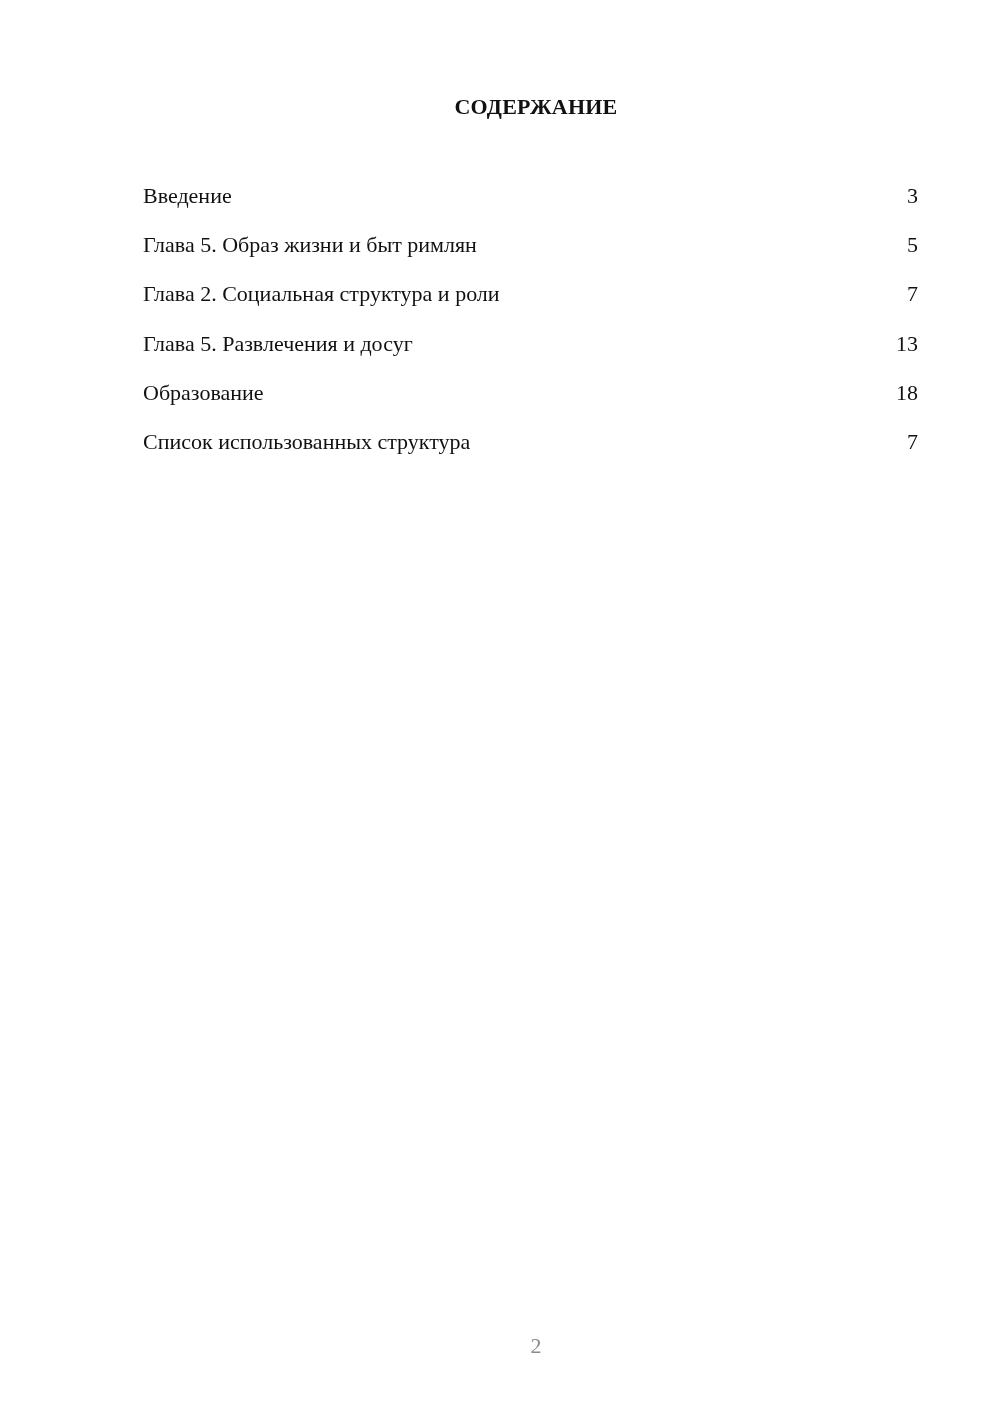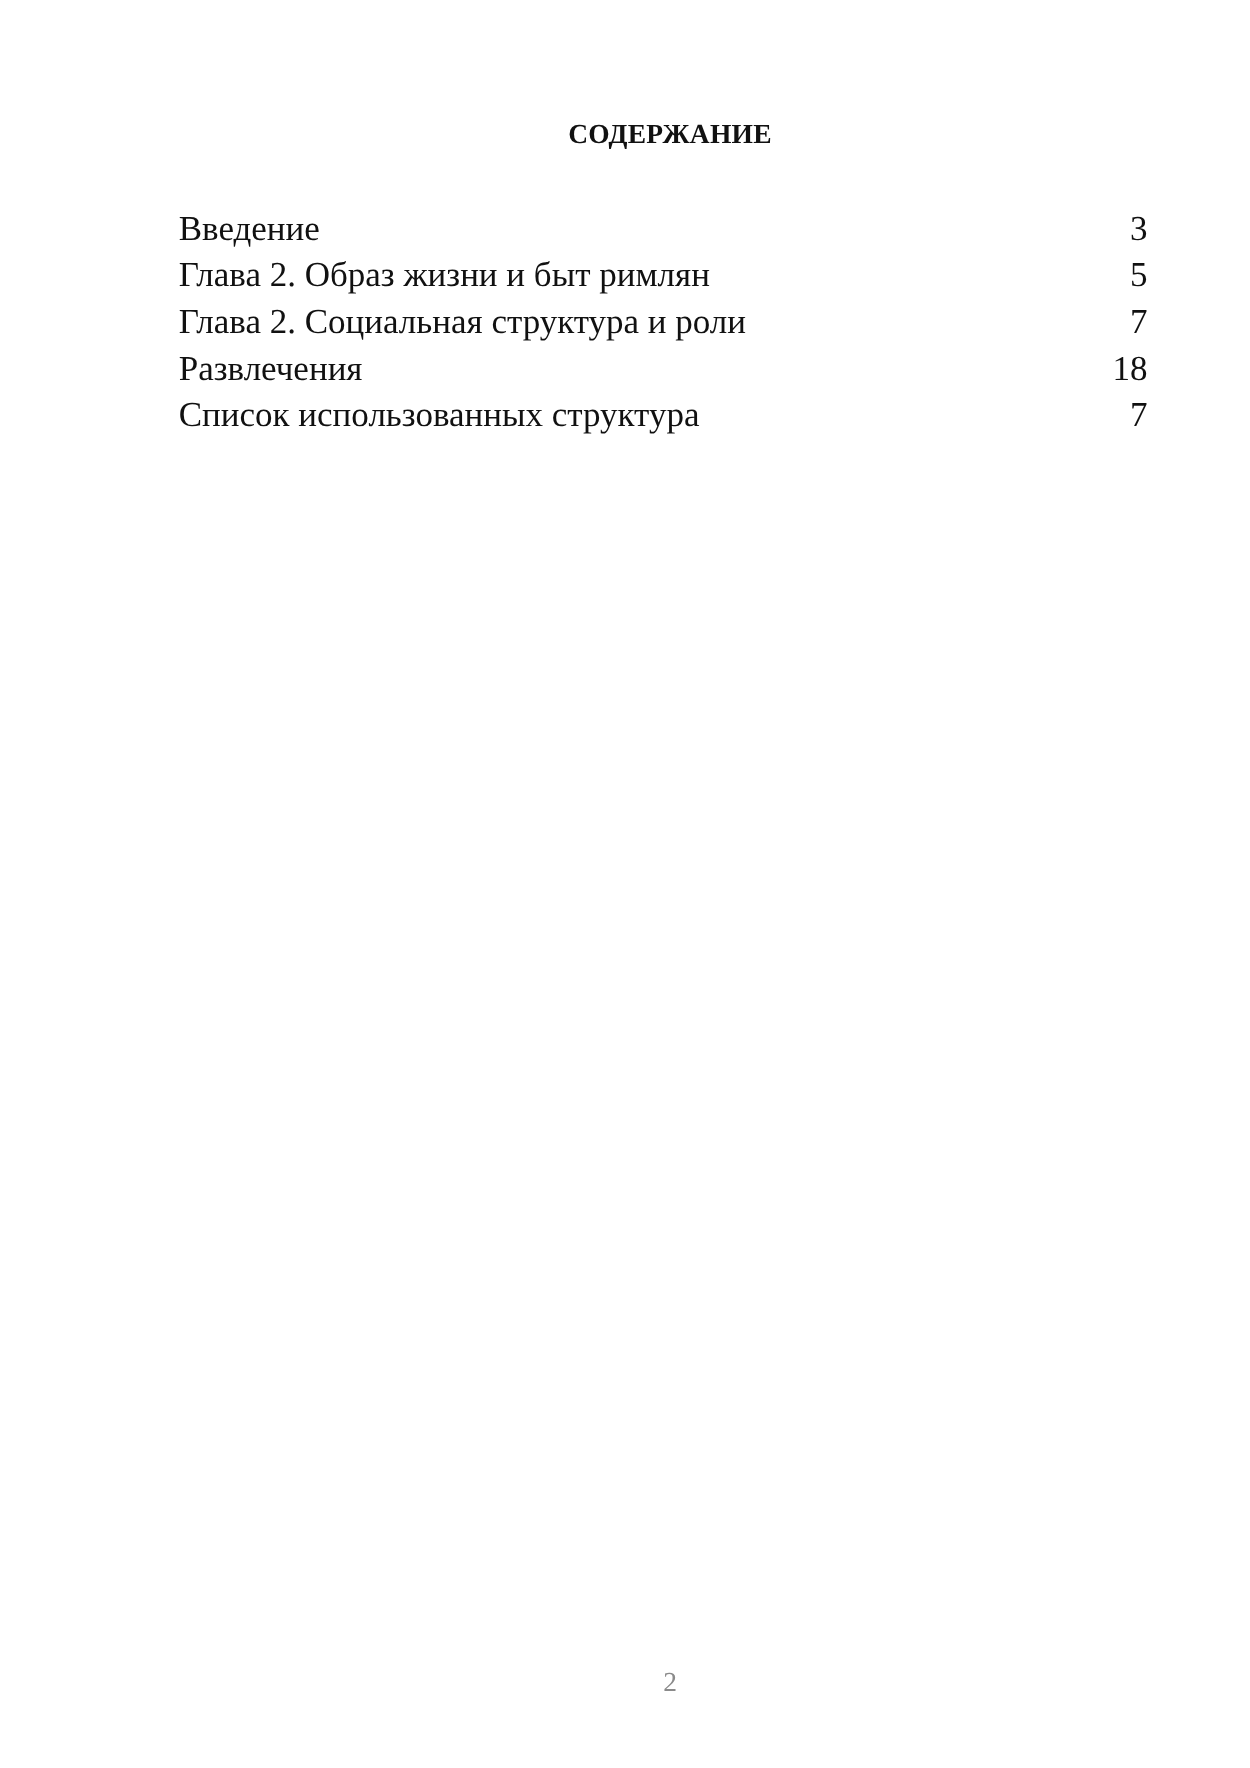--- a/index.html
+++ b/index.html
@@ -29,22 +29,23 @@
       position: absolute;
       top: 168px;
       left: 143px;
       width: 775px;
     }
     .toc-row {
       display: flex;
       justify-content: space-between;
       align-items: baseline;
       height: 37.2px;
-      font-size: 28px;
+      font-size: 22px;
       line-height: 32px;
+      margin-top: 12px;
     }
     .toc-page {
       text-align: right;
     }
     .page-number {
       position: absolute;
       top: 1333px;
       left: 0;
       width: 1072px;
       text-align: center;
@@ -56,29 +57,33 @@
 <body>
 
 <div class="page-title">СОДЕРЖАНИЕ</div>
 
 <div class="toc">
   <div class="toc-row">
     <span>Введение</span>
     <span class="toc-page">3</span>
   </div>
   <div class="toc-row">
-    <span>Глава 2. Образ жизни и быт римлян</span>
+    <span>Глава 5. Образ жизни и быт римлян</span>
     <span class="toc-page">5</span>
   </div>
   <div class="toc-row">
     <span>Глава 2. Социальная структура и роли</span>
     <span class="toc-page">7</span>
   </div>
   <div class="toc-row">
-    <span>Развлечения</span>
+    <span>Глава 5. Развлечения и досуг</span>
+    <span class="toc-page">13</span>
+  </div>
+  <div class="toc-row">
+    <span>Образование</span>
     <span class="toc-page">18</span>
   </div>
   <div class="toc-row">
     <span>Список использованных структура</span>
     <span class="toc-page">7</span>
   </div>
 </div>
 
 <div class="page-number">2</div>
 

